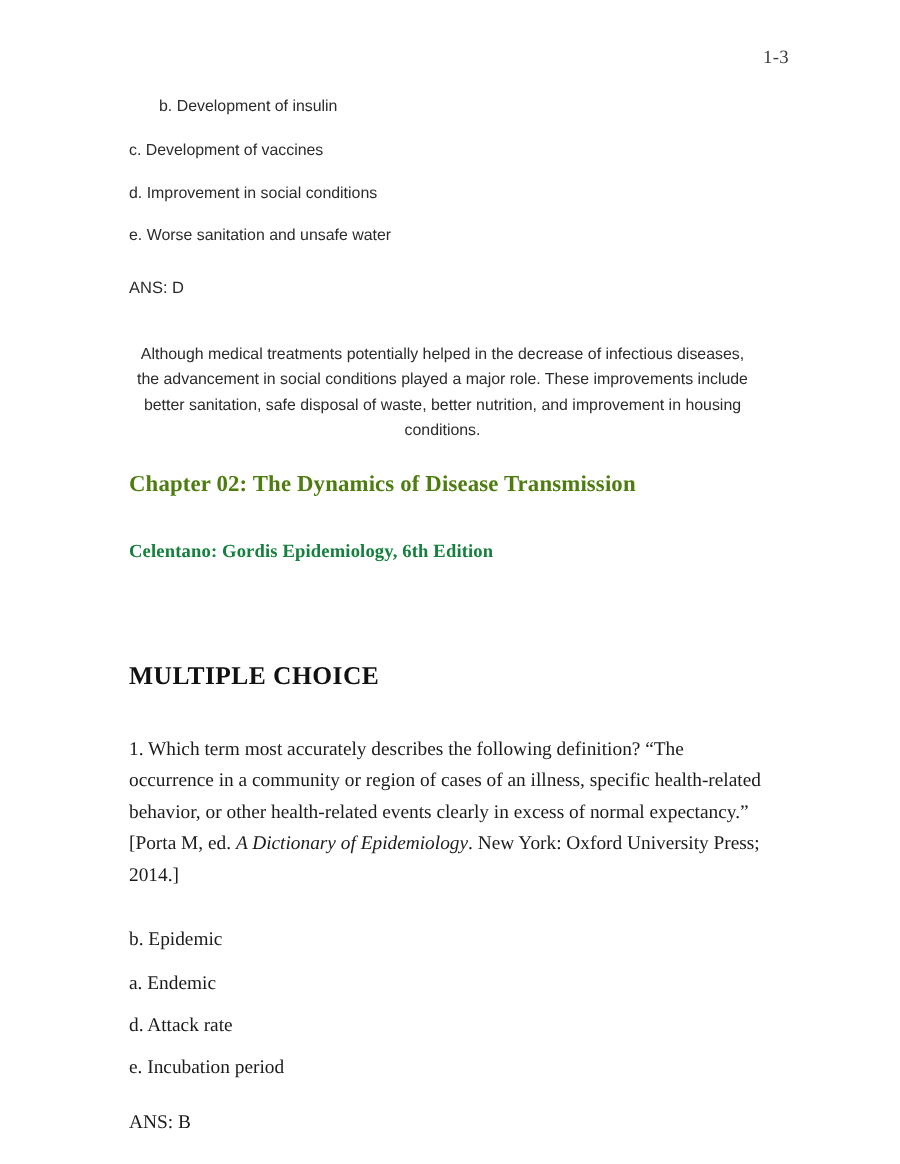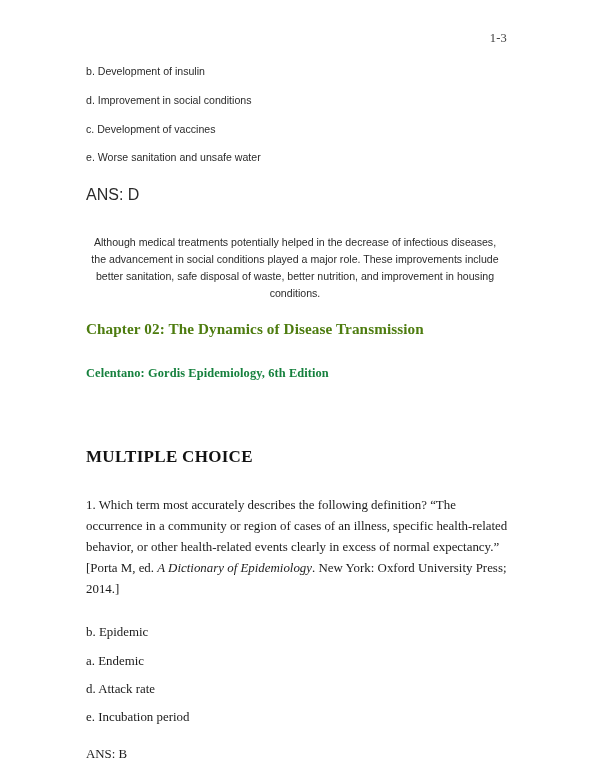--- a/index.html
+++ b/index.html
@@ -23,21 +23,21 @@
     background: #ffffff;
   }
 
   
   .page-header {
     position: absolute;
     top: 31px;
     right: 0;
     left: 0;
     text-align: right;
-    padding-right: 93px;
+    padding-right: 74px;
     font-family: "Liberation Serif", serif;
     font-size: 12.5px;
     color: #3a3a3a;
     letter-spacing: 0.2px;
   }
 
   
   .content {
     position: absolute;
     left: 86px;
@@ -50,26 +50,26 @@
     font-family: "Liberation Sans", sans-serif;
     font-size: 10.6px;
     color: #2b2b2b;
     line-height: 1.35;
   }
 
   .opt-sans {
     margin: 0 0 14.5px 0;
     white-space: nowrap;
   }
-  .opt-sans:first-child { margin-top: 0; }
+  .opt-sans:first-child { margin-top: 0; margin-left: 20px; }
 
   .ans-sans {
     margin: 21px 0 0 0;
     font-family: "Liberation Sans", sans-serif;
-    font-size: 16px;
+    font-size: 11px;
     color: #2b2b2b;
   }
 
   .rationale {
     margin: 30px 0 0 0;
     font-family: "Liberation Sans", sans-serif;
     font-size: 10.6px;
     color: #2b2b2b;
     line-height: 1.62;
     width: 418px;
@@ -141,22 +141,22 @@
 <div class="page">
 
   <div class="page-header">
     <span>1-3</span>
   </div>
 
   <div class="content">
 
     <div class="sans">
       <p class="opt-sans">b. Development of insulin</p>
+      <p class="opt-sans">c. Development of vaccines</p>
       <p class="opt-sans">d. Improvement in social conditions</p>
-      <p class="opt-sans">c. Development of vaccines</p>
       <p class="opt-sans">e. Worse sanitation and unsafe water</p>
     </div>
 
     <p class="ans-sans">ANS: D</p>
 
     <p class="rationale">Although medical treatments potentially helped in the decrease of infectious diseases, the advancement in social conditions played a major role. These improvements include better sanitation, safe disposal of waste, better nutrition, and improvement in housing conditions.</p>
 
     <h1 class="chapter-title">Chapter 02: The Dynamics of Disease Transmission</h1>
 
     <h2 class="edition-line">Celentano: Gordis Epidemiology, 6th Edition</h2>

